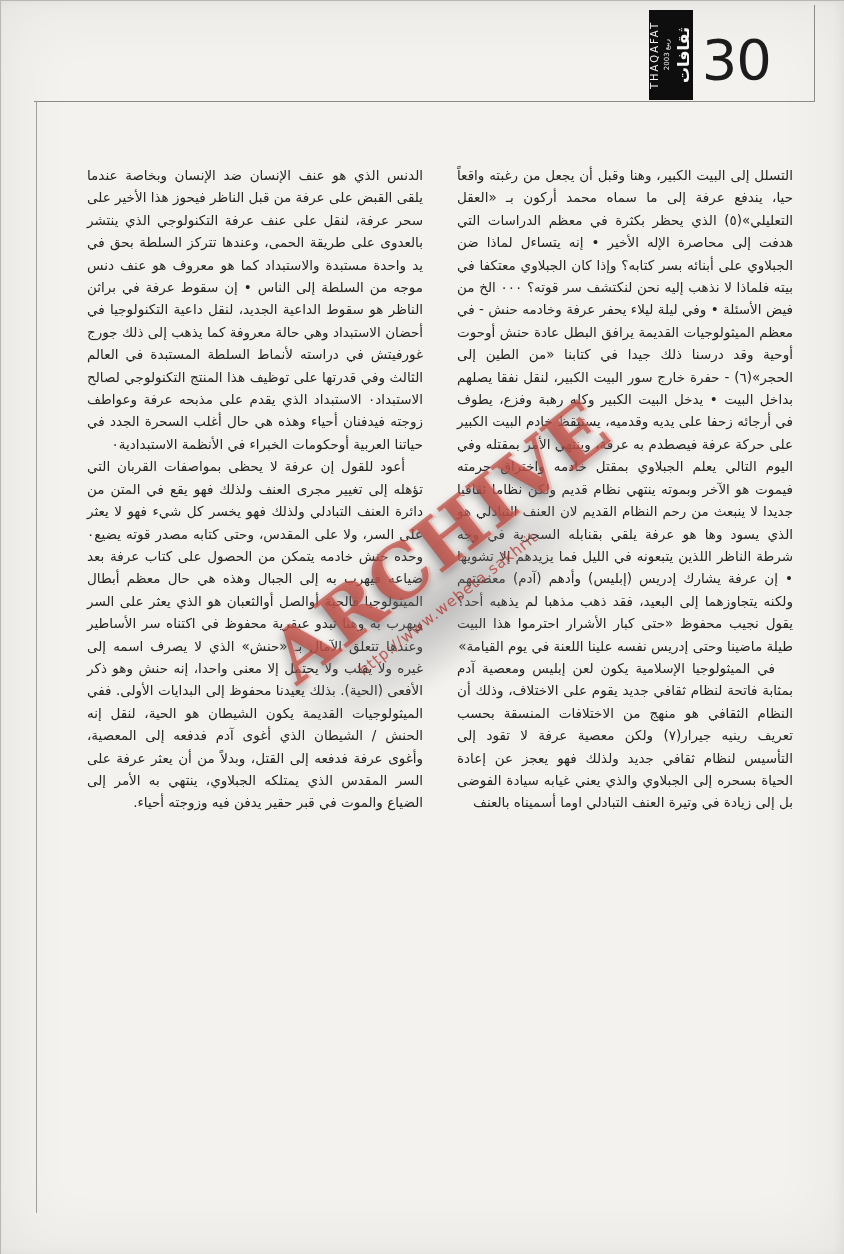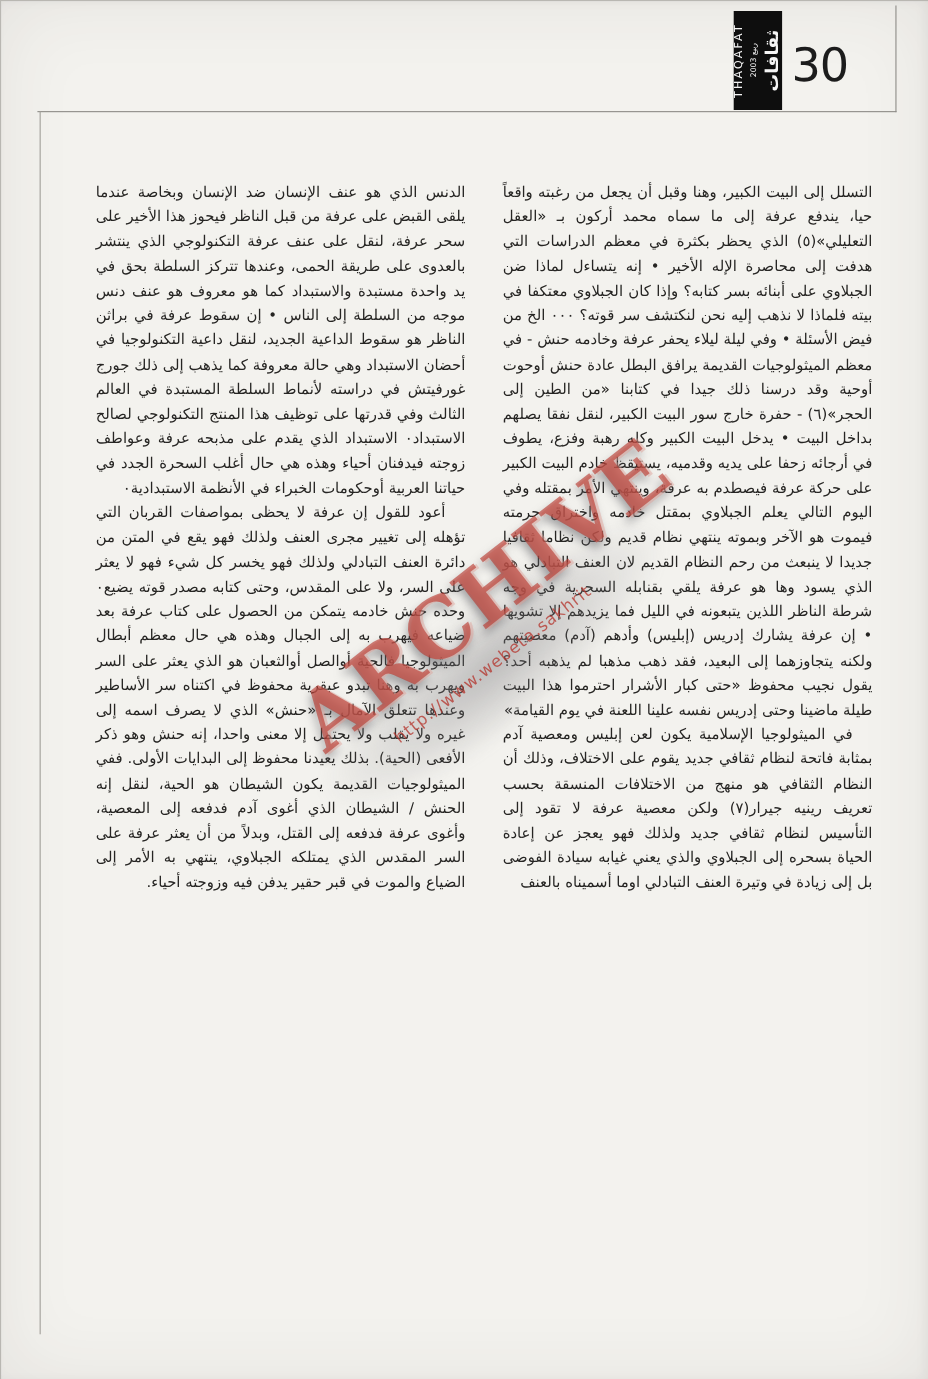--- a/index.html
+++ b/index.html
@@ -30,21 +30,21 @@
   .brand-box span {
     writing-mode: vertical-rl;
     transform: rotate(180deg);
     color:#f5f5f5;
     white-space:nowrap;
   }
   .brand-latin { font-size:10px; letter-spacing:2px; }
   .brand-issue { font-size:7px; letter-spacing:1px; color:#ddd; }
   .brand-arabic { font-size:16px; font-weight:bold; }
   .page-number {
-    font-size:42px; line-height:1;
+    font-size:56px; line-height:1;
     color:#1c1c1c;
     font-family:"DejaVu Sans", sans-serif;
     letter-spacing:-1px;
     margin-top:10px;
   }
 
   
   .rule-top   { position:absolute; top:100px; left:33px; right:30px; height:1px; background:#8d8b87; }
   .rule-left  { position:absolute; top:100px; left:35px; width:1px; height:1112px; background:#a09e99; }
   .rule-right { position:absolute; top:4px; right:30px; width:1px; height:97px; background:#8d8b87; }

